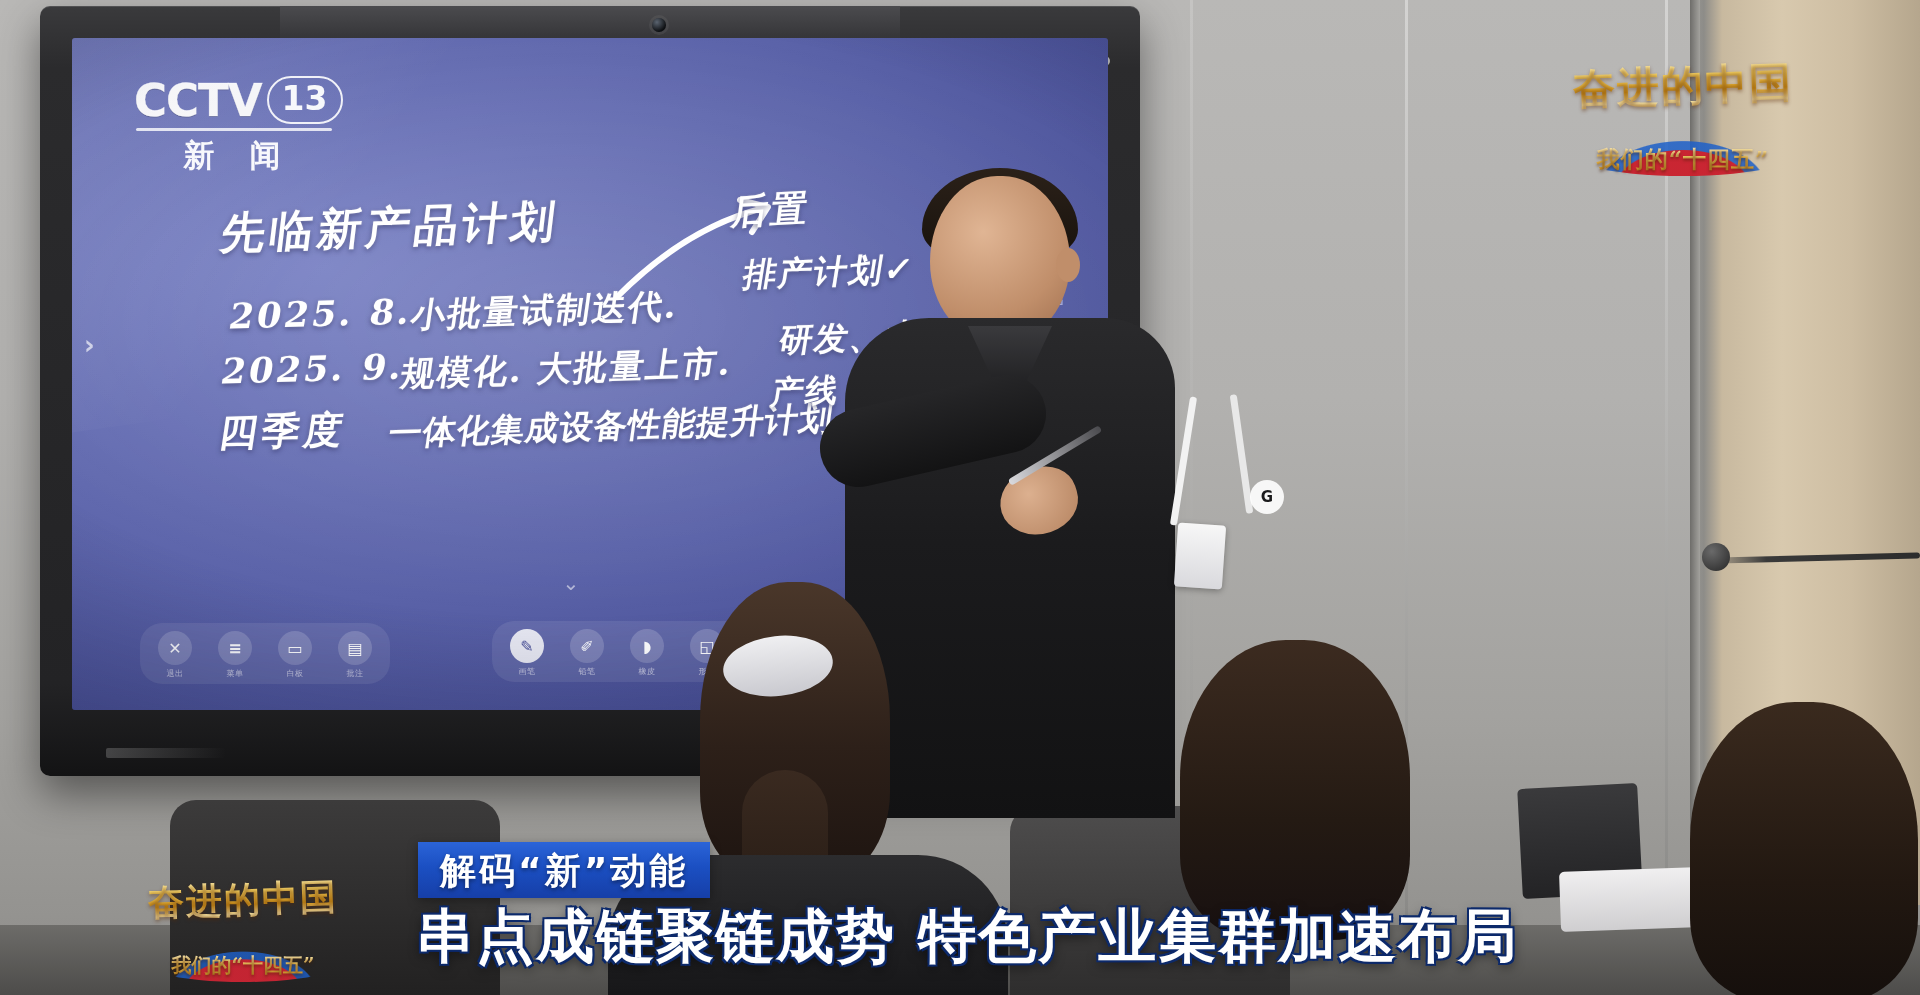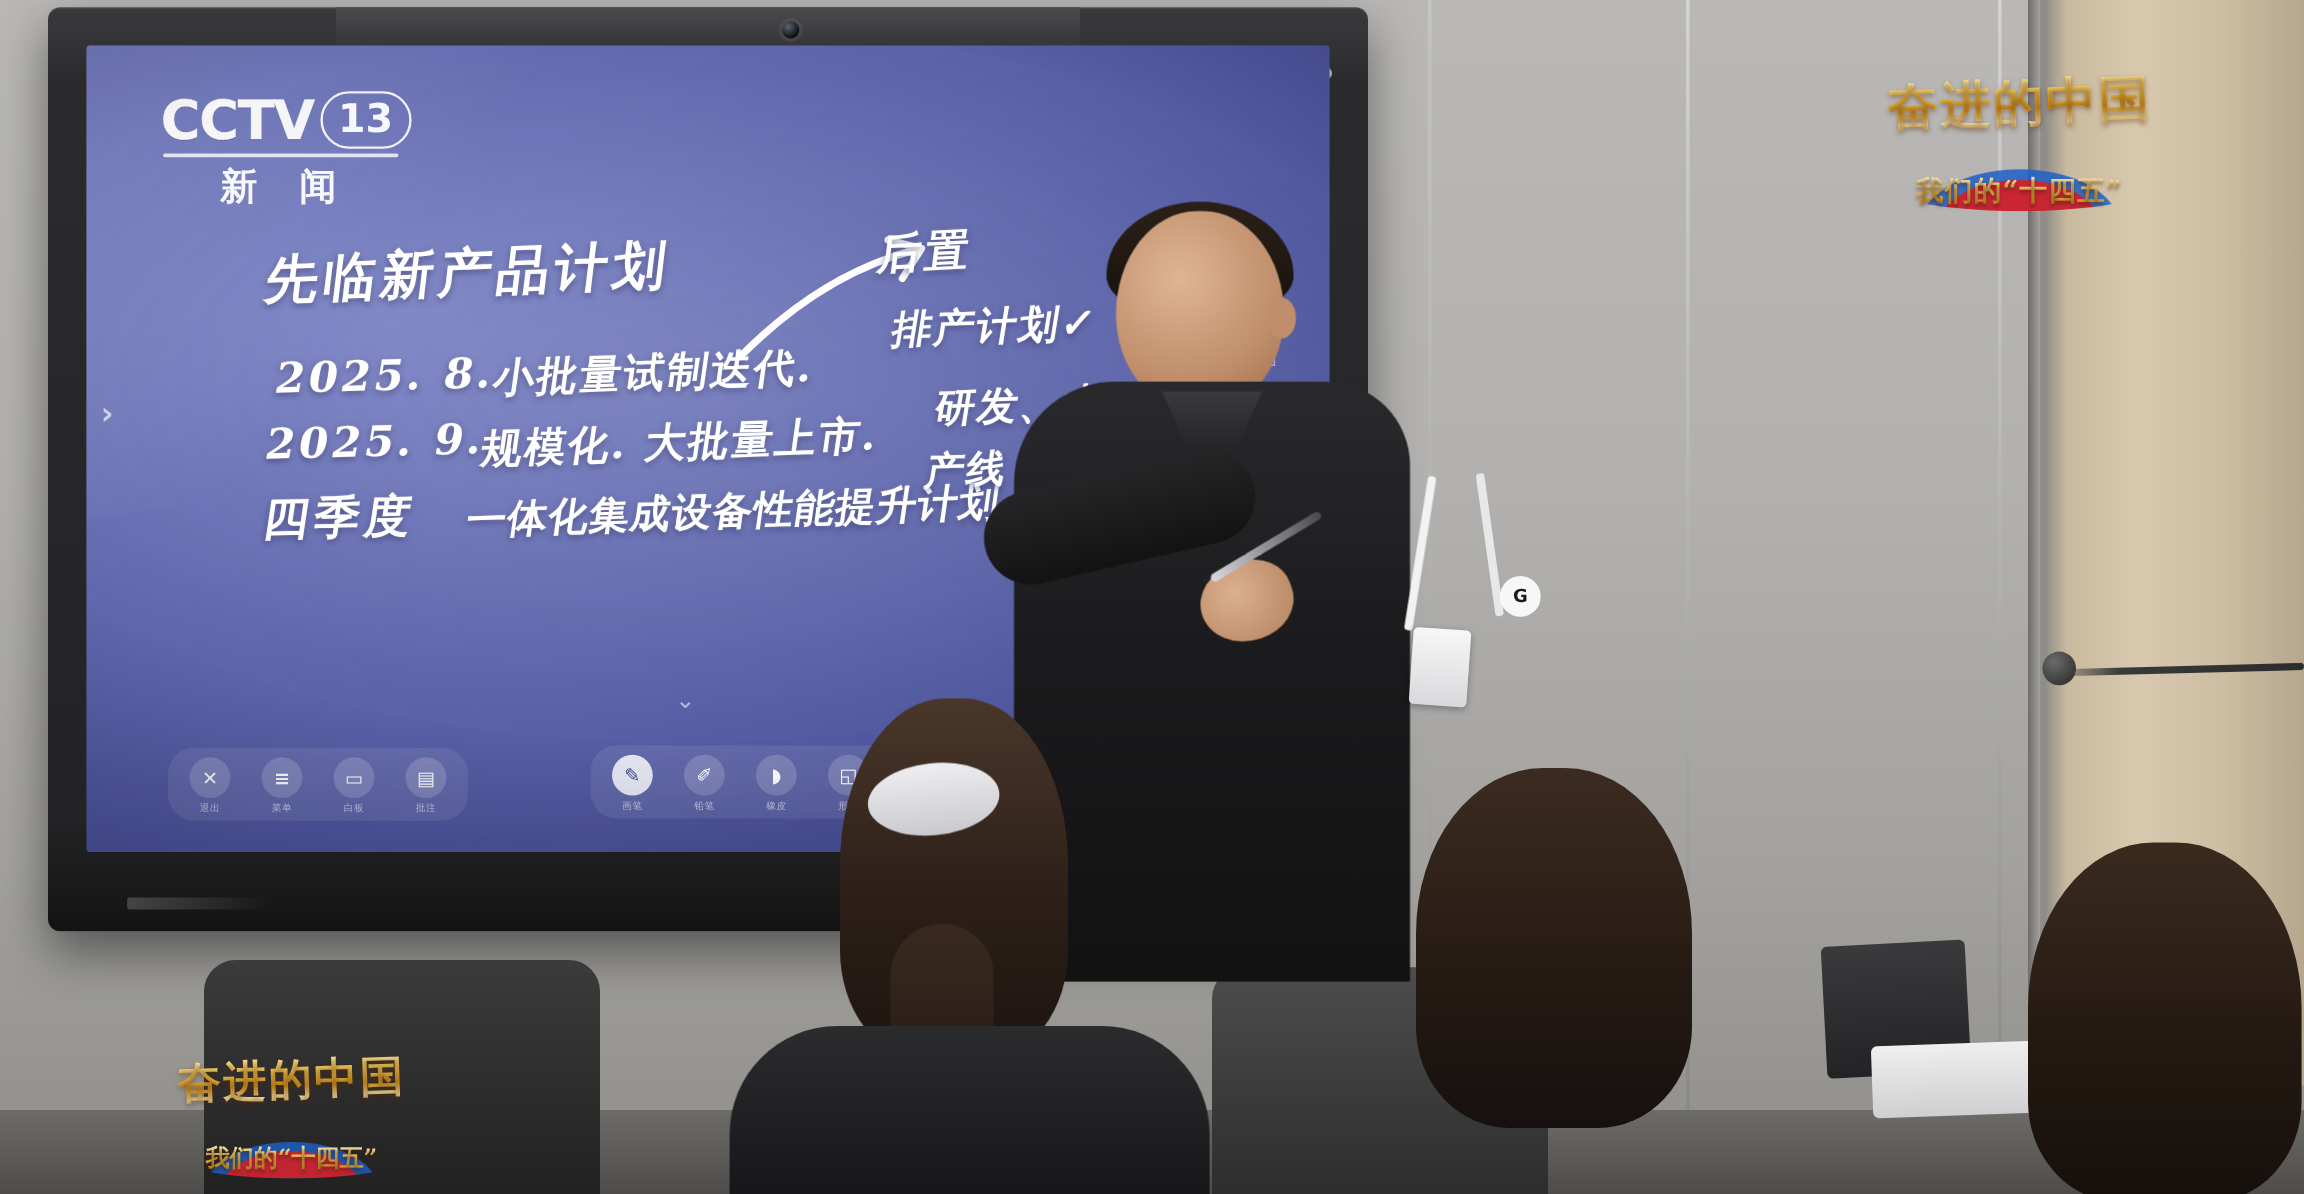--- a/index.html
+++ b/index.html
@@ -528,14 +528,18 @@
     <div class="bug-title">奋进的中国</div>
     <div class="bug-sub">我们的“十四五”</div>
   </div>
 
   <div class="lt-bug">
     <div class="lt-bug-swoosh"></div>
     <div class="lt-bug-title">奋进的中国</div>
     <div class="lt-bug-sub">我们的“十四五”</div>
   </div>
 
+  <div class="lt-kicker">
+    <span>解码“新”动能</span>
+  </div>
+  <div class="lt-headline">串点成链聚链成势 特色产业集群加速布局</div>
 
 </div>
 
 </body></html>

